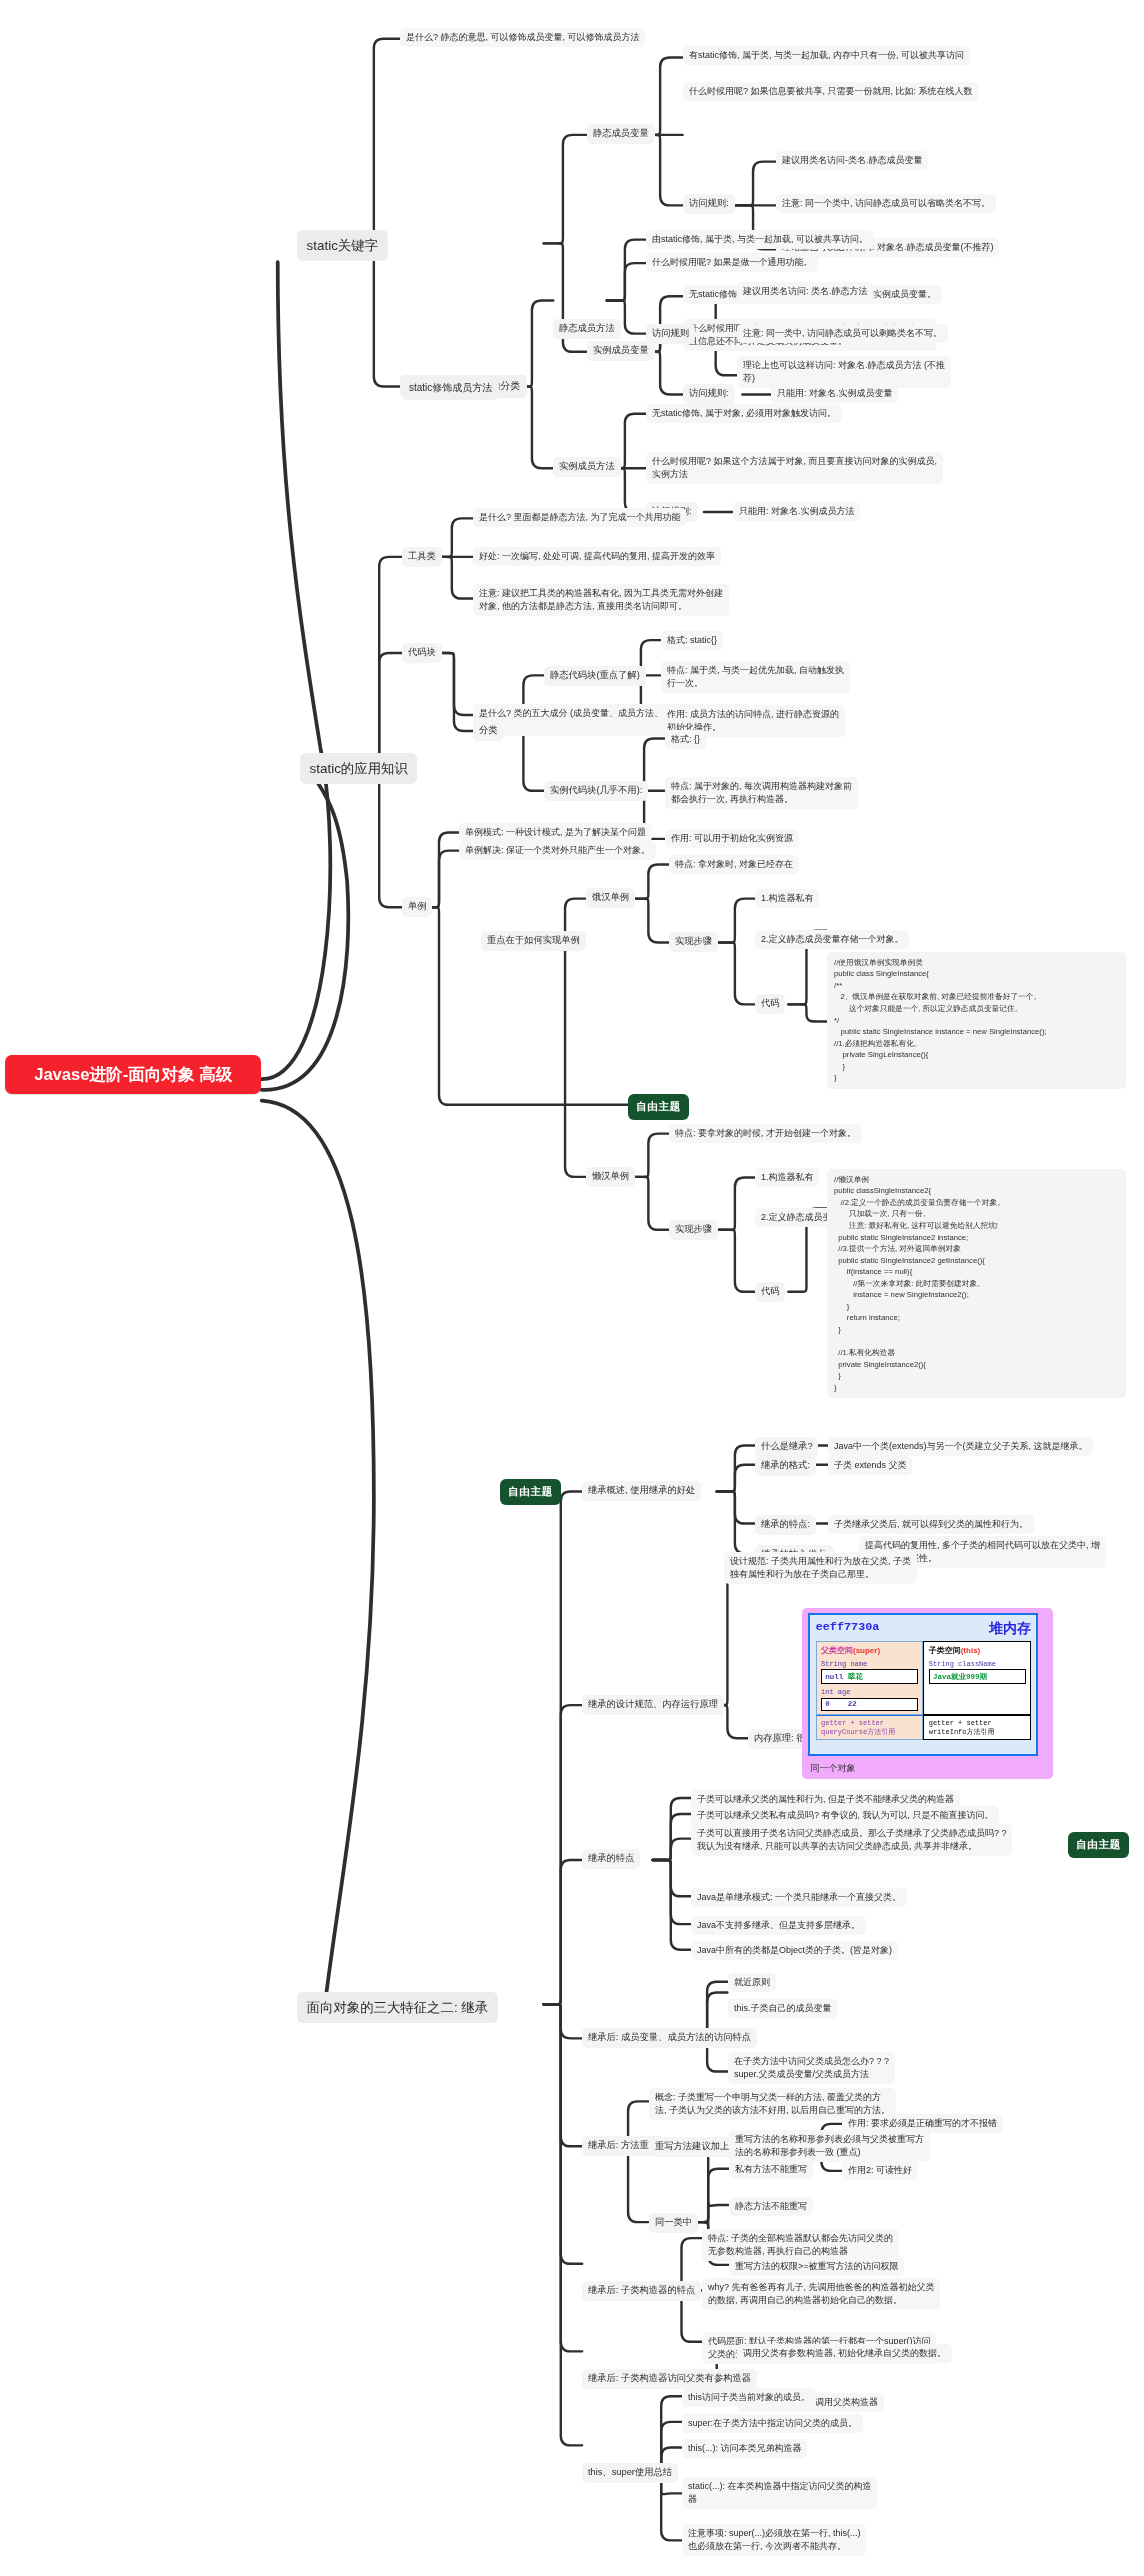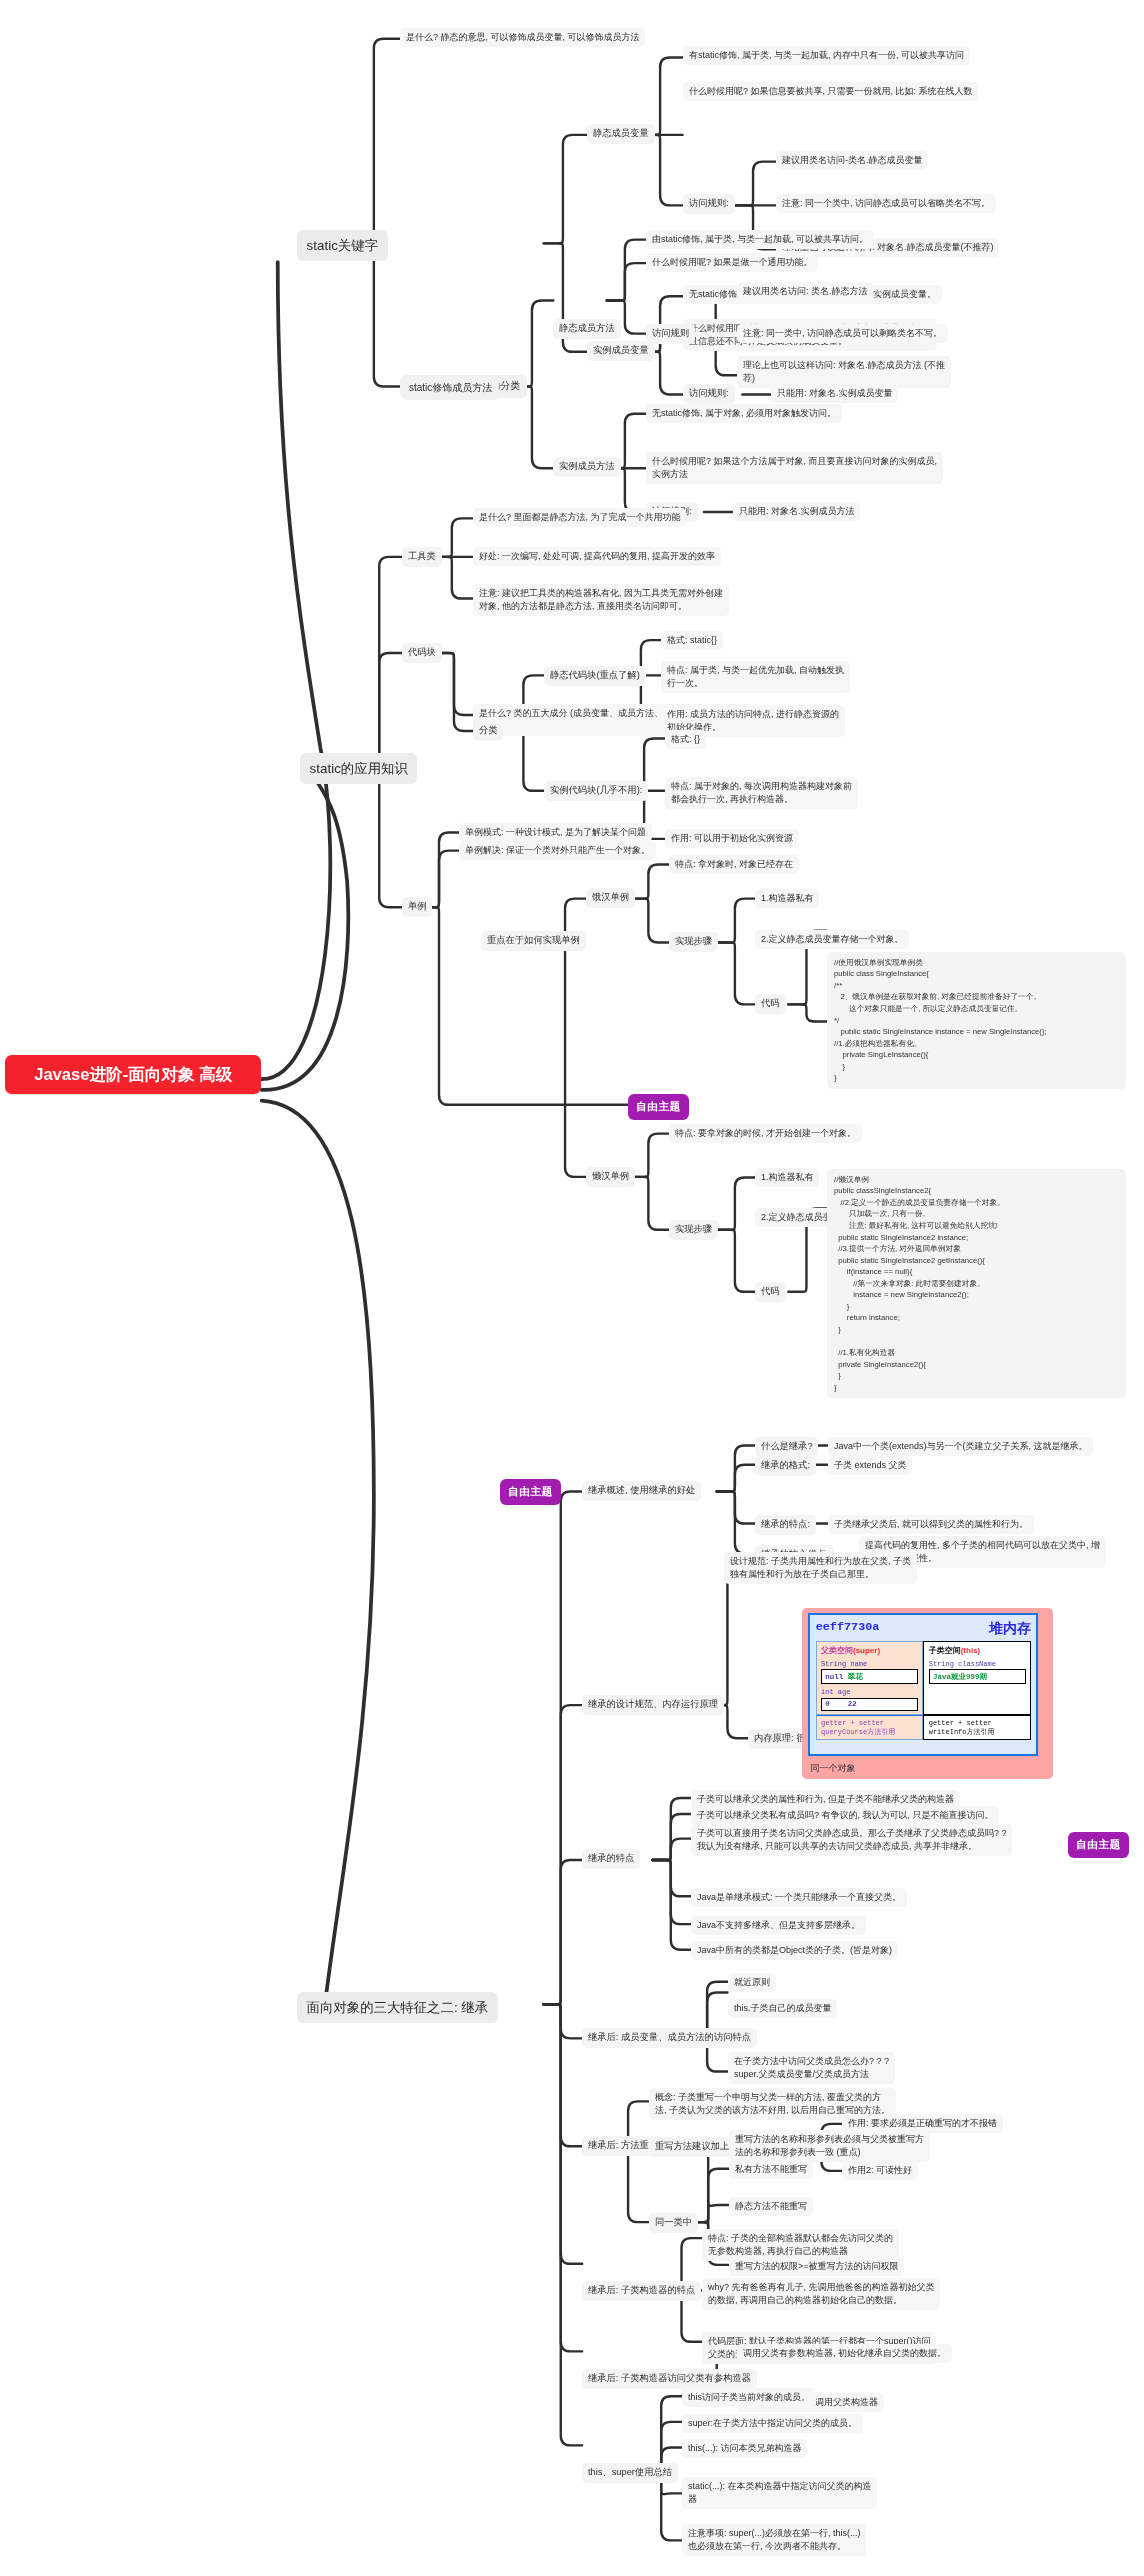--- a/index.html
+++ b/index.html
@@ -38,21 +38,21 @@
     font-weight:bold;
     font-size:16.6px;
     line-height:1.34;
     border-radius:7px;
     padding:8.5px 11.8px;
     text-align:center;
     box-shadow:0 0.5px 1.1px rgba(0,0,0,.12);
   }
   .free-topic {
     position:absolute;
-    background:#a21caf;
+    background:#14532d;
     color:#ffffff;
     font-weight:bold;
     font-size:10.7px;
     border-radius:5.9px;
     padding:5.9px 8px;
     letter-spacing:0.5px;
   }
 
   .code {
     position:absolute;
@@ -62,21 +62,21 @@
     font-size:7.7px;
     line-height:1.5;
     white-space:pre;
     color:#303030;
     font-family:"Liberation Sans","DejaVu Sans",sans-serif;
   }
 
   
   .memimg {
     position:absolute;
-    background:#fca5a5;
+    background:#f0abfc;
     border-radius:4.8px;
     padding:5.3px 6.4px 4.3px 6.4px;
   }
   .mem-outer {
     border:2.1px solid #1a73e8;
     background:#dce9f9;
     padding:4.3px 5.3px 14px 5.3px;
     width:230px;
   }
   .mem-head { display:flex; justify-content:space-between; align-items:flex-start; }

